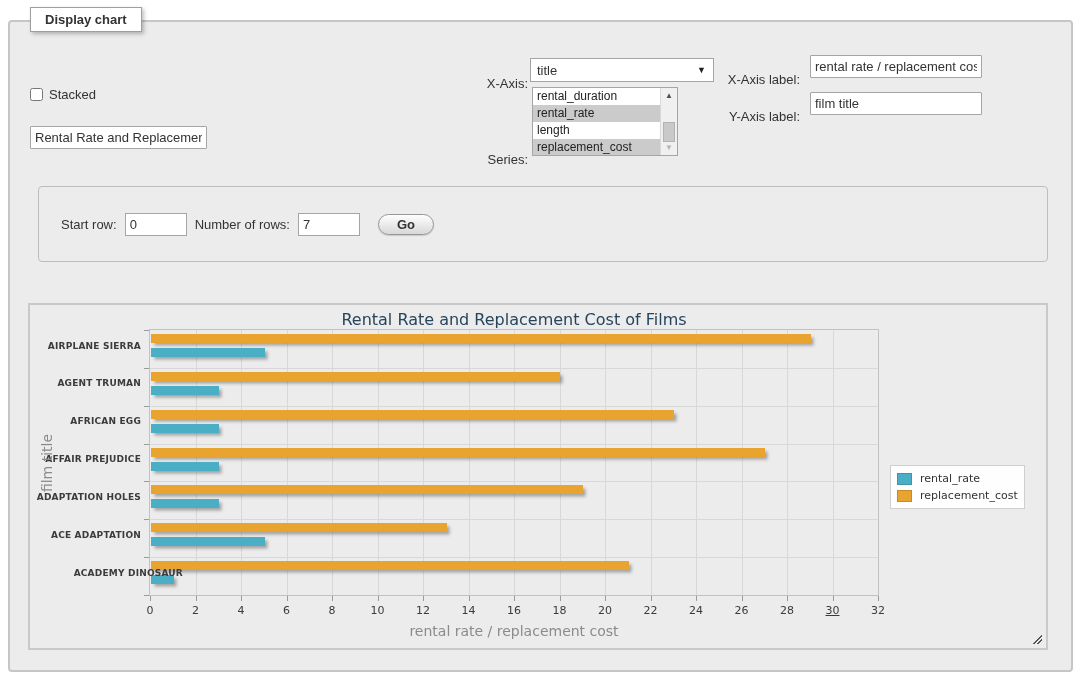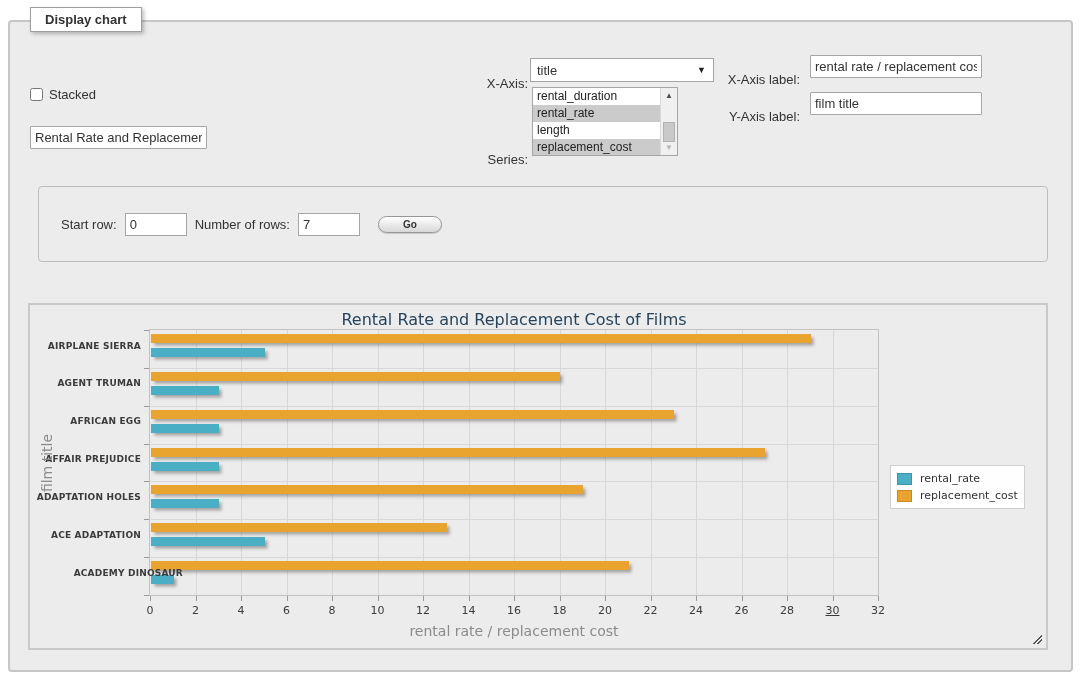--- a/index.html
+++ b/index.html
@@ -53,21 +53,21 @@
   .rows-box {
     position: absolute; left: 38px; top: 186px; width: 1010px; height: 76px;
     border: 1px solid #bdbdbd; border-radius: 4px; background: #ececec;
   }
   .rows-inner { position: absolute; left: 22px; top: 26px; display: flex; align-items: center; font-size: 13px; color: #333; }
   .rows-inner .small-input {
     width: 62px; height: 23px; background: #fff; border: 1px solid #a5a5a5;
     font-family: "Liberation Sans", sans-serif; font-size: 13px; color: #333; padding: 0 4px; margin: 0 8px;
   }
   .go-btn {
-    margin-left: 10px; padding: 2px 24px; font-size: 10px; font-weight: bold; color: #333;
+    margin-left: 10px; padding: 2px 18px; font-size: 13px; font-weight: bold; color: #333;
     background: linear-gradient(#fefefe, #d8d8d8); border: 1px solid #979797; border-radius: 11px;
     box-shadow: 0 1px 1px rgba(0,0,0,0.15); cursor: pointer; font-family: "Liberation Sans", sans-serif;
   }
 
   .chart-box {
     position: absolute; left: 28px; top: 303px; width: 1020px; height: 347px;
     border: 2px solid #c9c9c9; background: #ececec; font-family: "DejaVu Sans", sans-serif;
   }
   .chart-title { position: absolute; text-align: center; font-size: 16px; color: #26455d; }
   .plot-frame { position: absolute; border: 1px solid #c2c2c2; }

